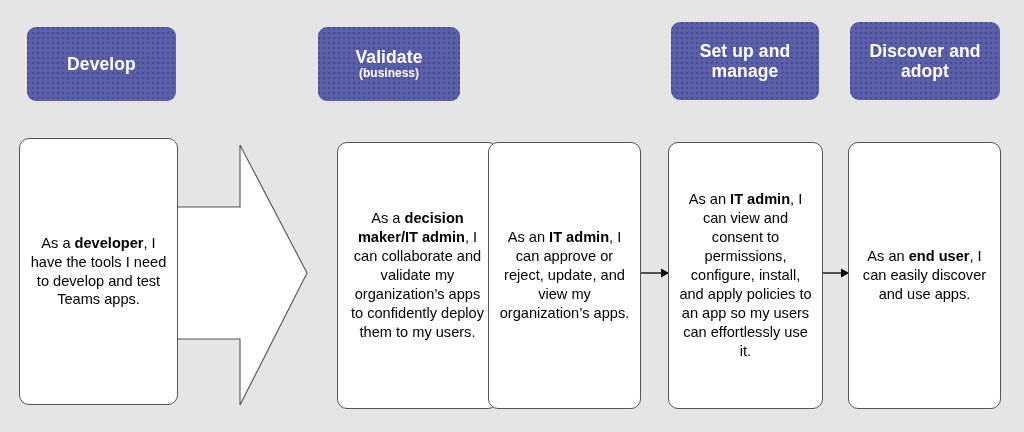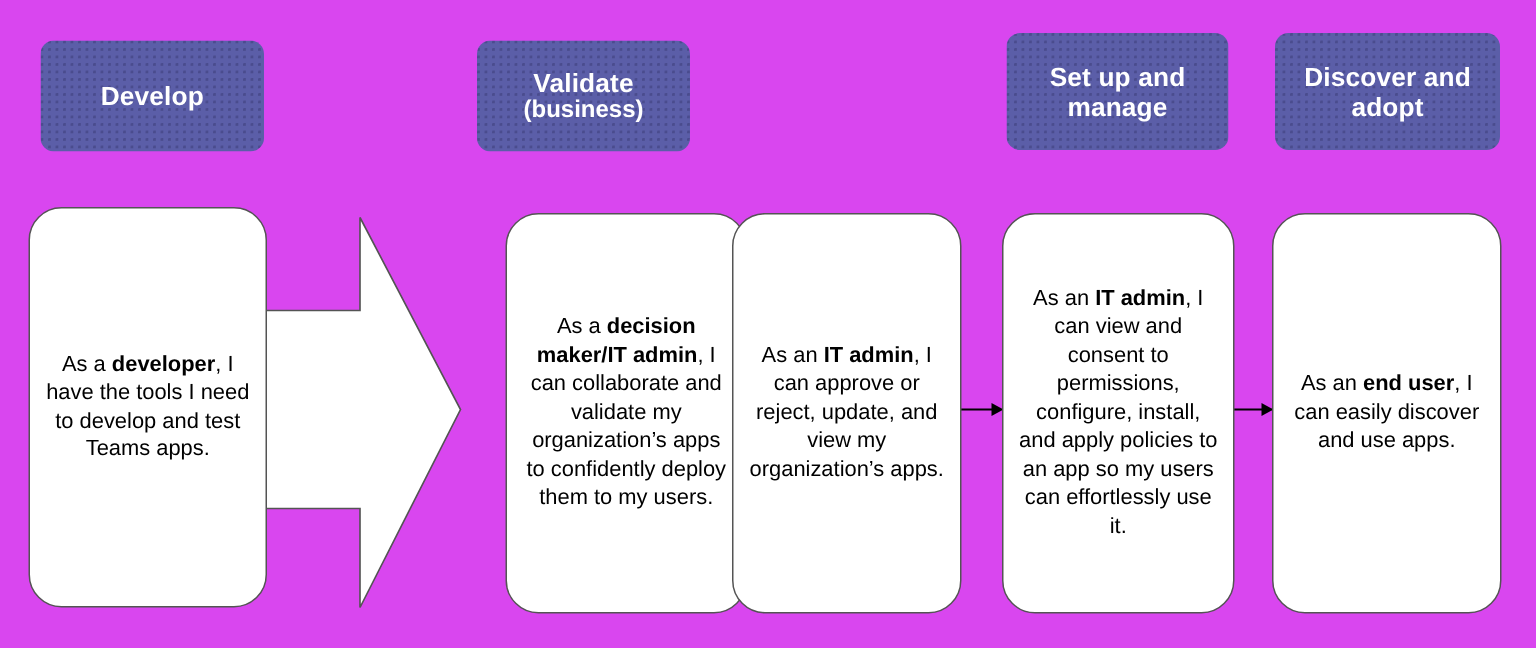--- a/index.html
+++ b/index.html
@@ -8,21 +8,21 @@
     padding: 0;
     background: #ffffff;
   }
   body {
     font-family: "Liberation Sans", "DejaVu Sans", sans-serif;
   }
   #canvas {
     position: relative;
     width: 1024px;
     height: 432px;
-    background: #d946ef;
+    background: #e5e5e5;
     overflow: hidden;
   }
 
   
   .stage-header {
     position: absolute;
     box-sizing: border-box;
     background-color: #5b5ea8;
     background-image:
       radial-gradient(circle at 1px 1px, rgba(60,62,120,0.55) 0.9px, transparent 1.1px);
@@ -37,32 +37,32 @@
     padding: 2px 6px;
     line-height: 1.16;
   }
   .stage-header .stage-title {
     font-size: 17.5px;
     font-weight: bold;
     letter-spacing: 0.1px;
     white-space: pre-line;
   }
   .stage-header .stage-sub {
-    font-size: 16px;
+    font-size: 12px;
     font-weight: bold;
     margin-top: 0px;
   }
 
   
   .story-card {
     position: absolute;
     box-sizing: border-box;
     background: #ffffff;
     border: 1px solid #545454;
-    border-radius: 22px;
+    border-radius: 10px;
     display: flex;
     align-items: center;
     justify-content: center;
     text-align: center;
     padding: 6px 9px;
     z-index: 3;
   }
   .story-card .story-text {
     font-size: 14.6px;
     line-height: 1.30;

